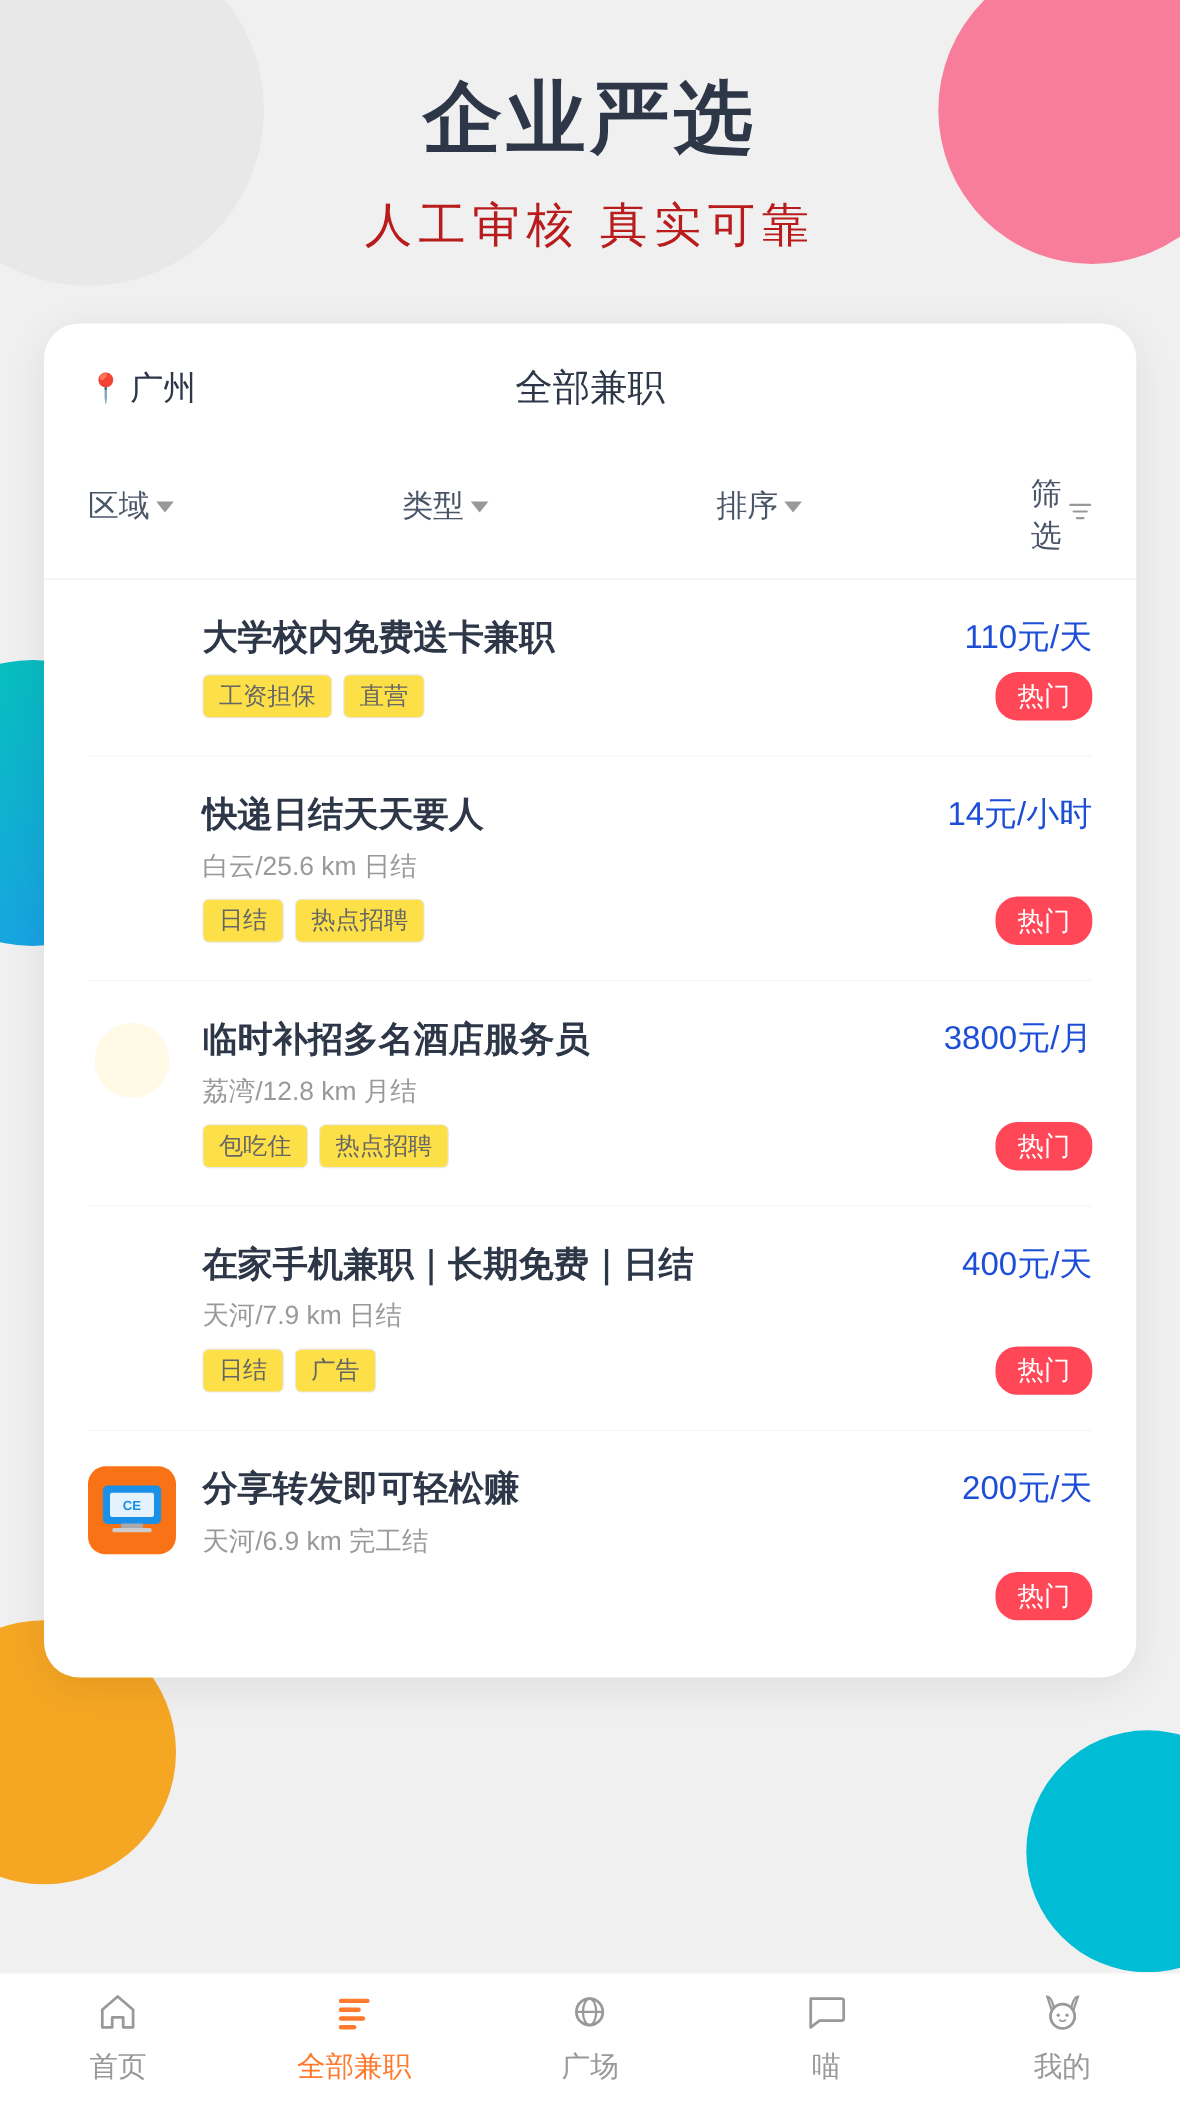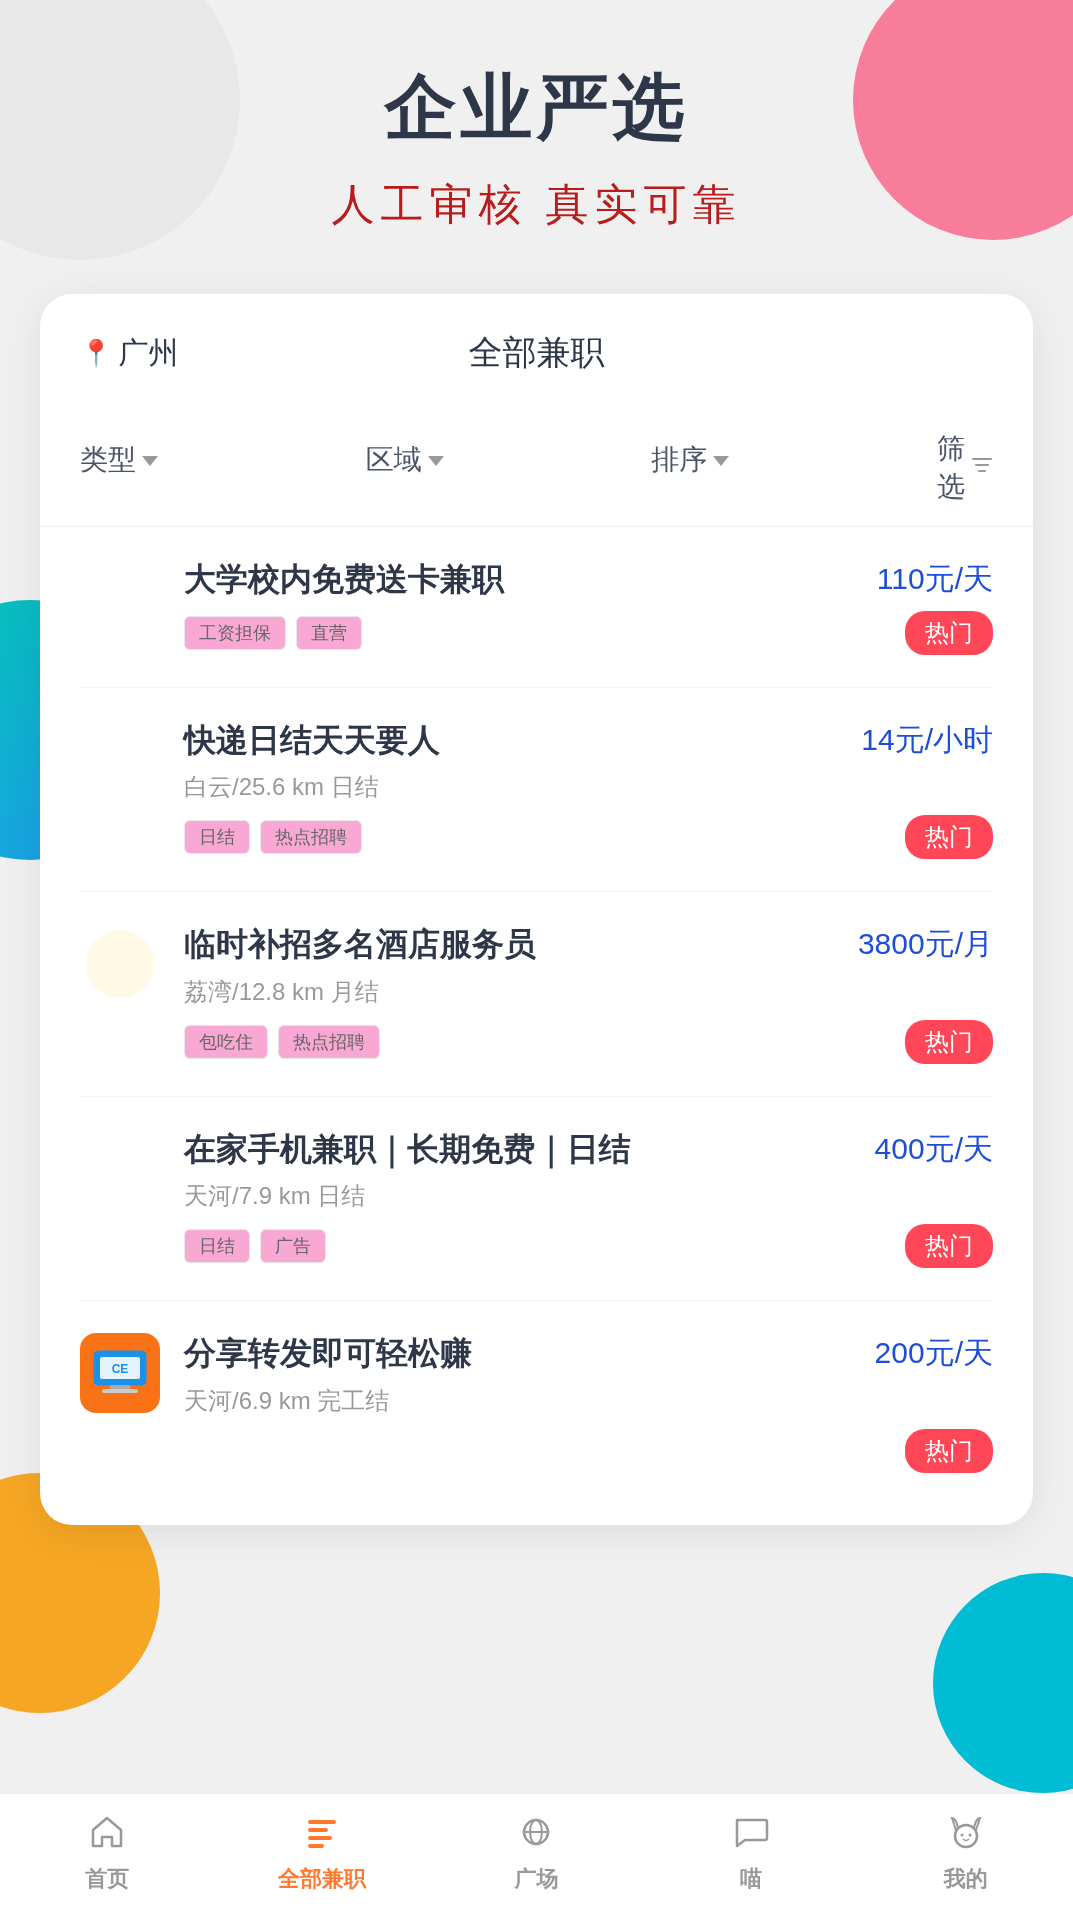--- a/index.html
+++ b/index.html
@@ -256,23 +256,23 @@
       display: flex;
       align-items: center;
       justify-content: space-between;
     }
     .job-tags {
       display: flex;
       gap: 10px;
       flex-wrap: wrap;
     }
     .tag {
-      background: #f9a8d4;
+      background: #fde047;
       color: #666;
-      font-size: 18px;
+      font-size: 22px;
       padding: 4px 14px;
       border-radius: 6px;
       border: 1px solid #e8e8e8;
     }
     .hot-badge {
       background: #ff4757;
       color: #fff;
       font-size: 24px;
       padding: 6px 20px;
       border-radius: 20px;
@@ -299,23 +299,22 @@
       align-items: center;
       gap: 8px;
       flex: 1;
       cursor: pointer;
     }
     .nav-icon {
       font-size: 36px;
       line-height: 1;
     }
     .nav-label {
-      font-size: 22px;
+      font-size: 26px;
       color: #999;
-      font-weight: bold;
     }
     .nav-item.active .nav-label {
       color: #ff7a2f;
     }
     .nav-item.active .nav-icon {
       color: #ff7a2f;
     }
     .nav-icon-home { color: #999; }
     .nav-icon-list { color: #ff7a2f; }
     .nav-icon-planet { color: #999; }
@@ -352,25 +351,25 @@
   <div class="card-header">
     <div class="location-badge">
       <span class="location-icon">📍</span>
       <span class="location-text">广州</span>
     </div>
     <span class="card-title">全部兼职</span>
   </div>
 
   <div class="filter-bar">
     <div class="filter-item">
+      <span>区域</span>
+      <span class="chevron-down"></span>
+    </div>
+    <div class="filter-item">
       <span>类型</span>
-      <span class="chevron-down"></span>
-    </div>
-    <div class="filter-item">
-      <span>区域</span>
       <span class="chevron-down"></span>
     </div>
     <div class="filter-item">
       <span>排序</span>
       <span class="chevron-down"></span>
     </div>
     <div class="filter-last">
       <span>筛选</span>
       <span class="filter-icon-funnel">
         <svg width="22" height="22" viewBox="0 0 22 22" fill="none">

